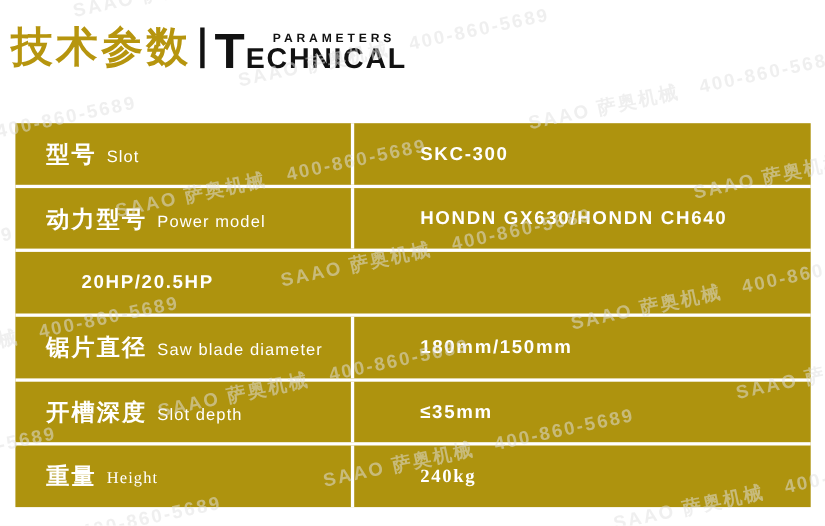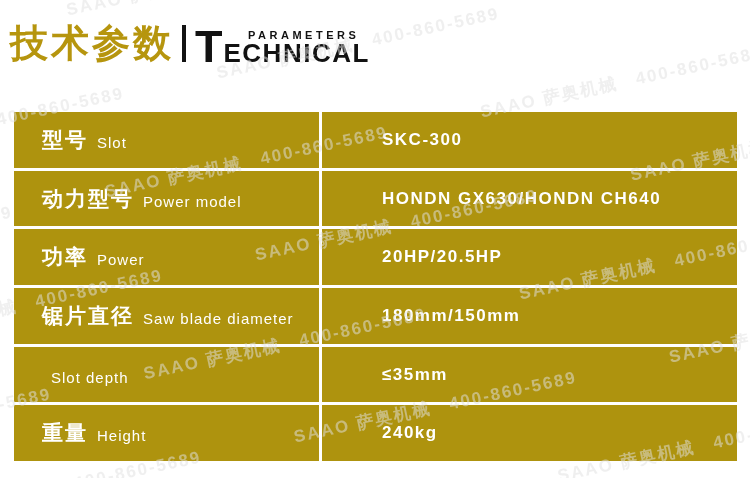--- a/index.html
+++ b/index.html
@@ -14,21 +14,21 @@
   .title-en { display:flex; align-items:flex-end; color:#121212; }
   .t-initial { font-size:45px; font-weight:700; line-height:34px; letter-spacing:0; }
   .en-stack { display:flex; flex-direction:column; align-items:center; margin-left:1px; }
   .en-top { font-size:11px; font-weight:700; letter-spacing:3.5px; line-height:12px; margin-left:14px; }
   .en-rest { font-size:26px; font-weight:700; letter-spacing:1.5px; line-height:22px; margin-top:1px; }
 
   
   .spec-table { position:absolute; left:14px; top:112px; width:723px; height:349px;
                 background:#ae930e; display:flex; flex-direction:column; }
   .spec-row { flex:1 1 0; display:flex; border-bottom:3px solid #ffffff; }
-  .spec-row:last-child { border-bottom:none; }
+  .spec-row:last-child { border-bottom:none;font-family:Liberation Serif, serif; }
   .cell-label { width:308px; border-right:3px solid #ffffff; display:flex;
                 align-items:center; padding-left:28px; color:#ffffff; }
   .label-cn { font-size:21px; font-weight:700; letter-spacing:2px; }
   .label-en { font-size:15px; font-weight:400; letter-spacing:1px; margin-left:9px; margin-top:5px; }
   .cell-value { flex:1 1 auto; display:flex; align-items:center; padding-left:60px;
                 color:#ffffff; font-size:17px; font-weight:700; letter-spacing:1.5px; }
 
   
   #watermark-layer { position:absolute; left:-150px; top:-130px; width:1400px; height:920px;
                      transform:rotate(-12deg); color:rgba(225,225,225,0.52);
@@ -64,37 +64,34 @@
 
     <div class="spec-row">
       <div class="cell-label">
         <span class="label-cn">动力型号</span>
         <span class="label-en">Power model</span>
       </div>
       <div class="cell-value">HONDN GX630/HONDN CH640</div>
     </div>
 
     <div class="spec-row">
-      <div class="cell-label">
-        <span class="label-cn">功率</span>
-        <span class="label-en">Power</span>
-      </div>
       <div class="cell-value">20HP/20.5HP</div>
     </div>
 
     <div class="spec-row">
       <div class="cell-label">
         <span class="label-cn">锯片直径</span>
         <span class="label-en">Saw blade diameter</span>
       </div>
       <div class="cell-value">180mm/150mm</div>
     </div>
 
     <div class="spec-row">
       <div class="cell-label">
+        <span class="label-cn">开槽深度</span>
         <span class="label-en">Slot depth</span>
       </div>
       <div class="cell-value">≤35mm</div>
     </div>
 
     <div class="spec-row">
       <div class="cell-label">
         <span class="label-cn">重量</span>
         <span class="label-en">Height</span>
       </div>

